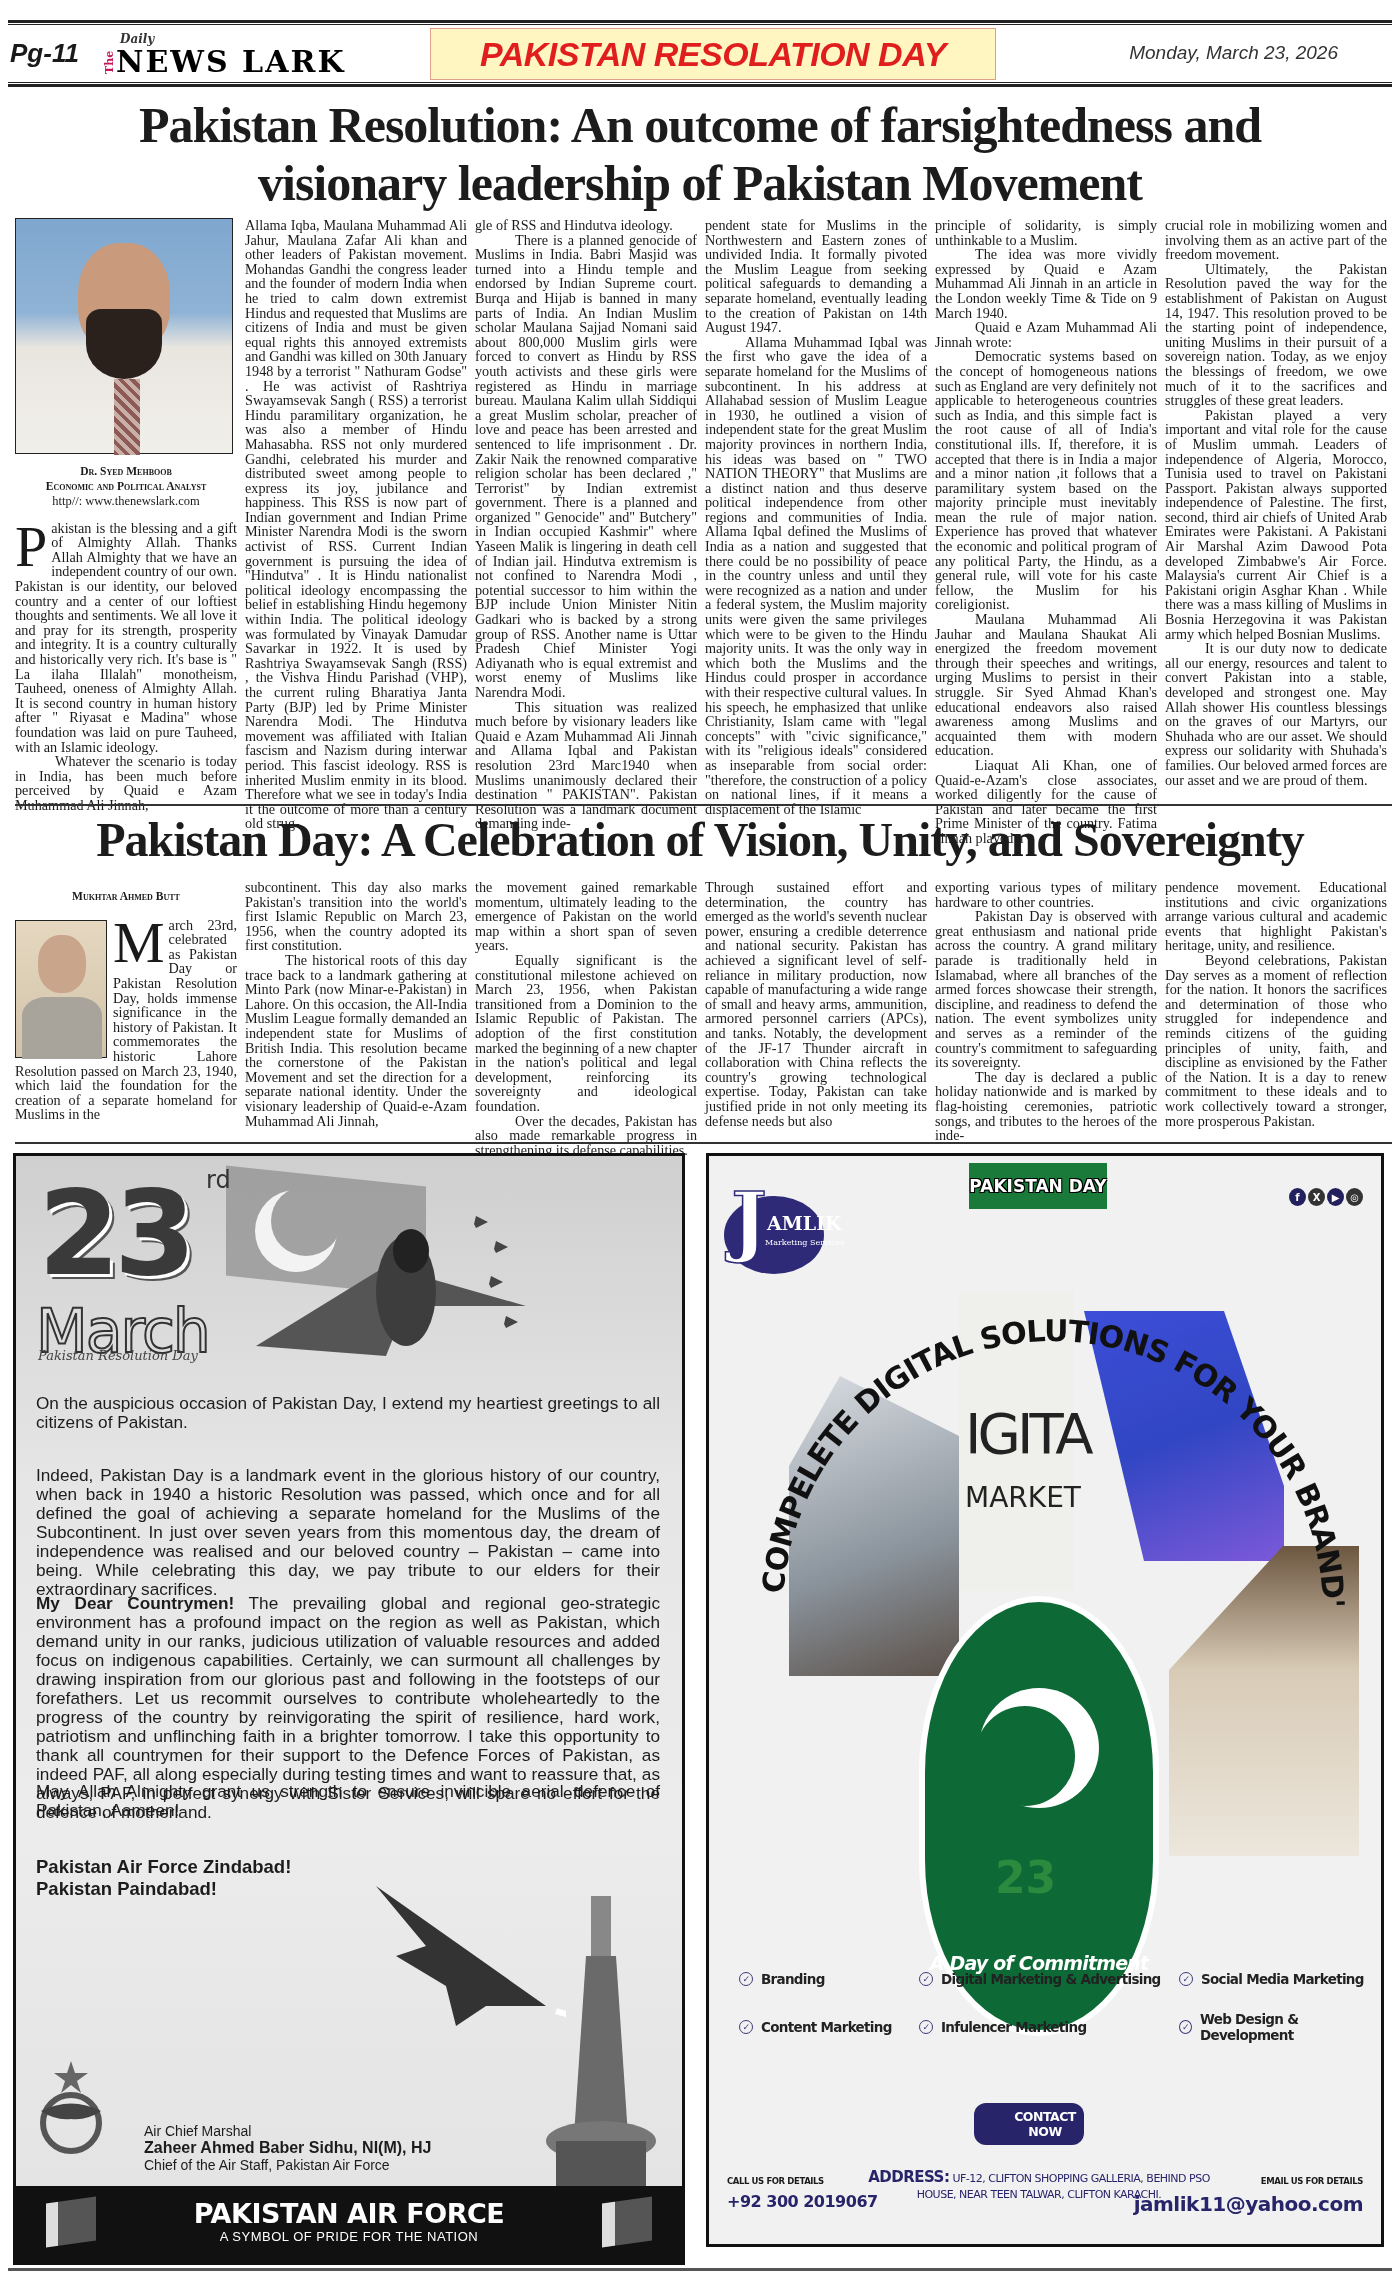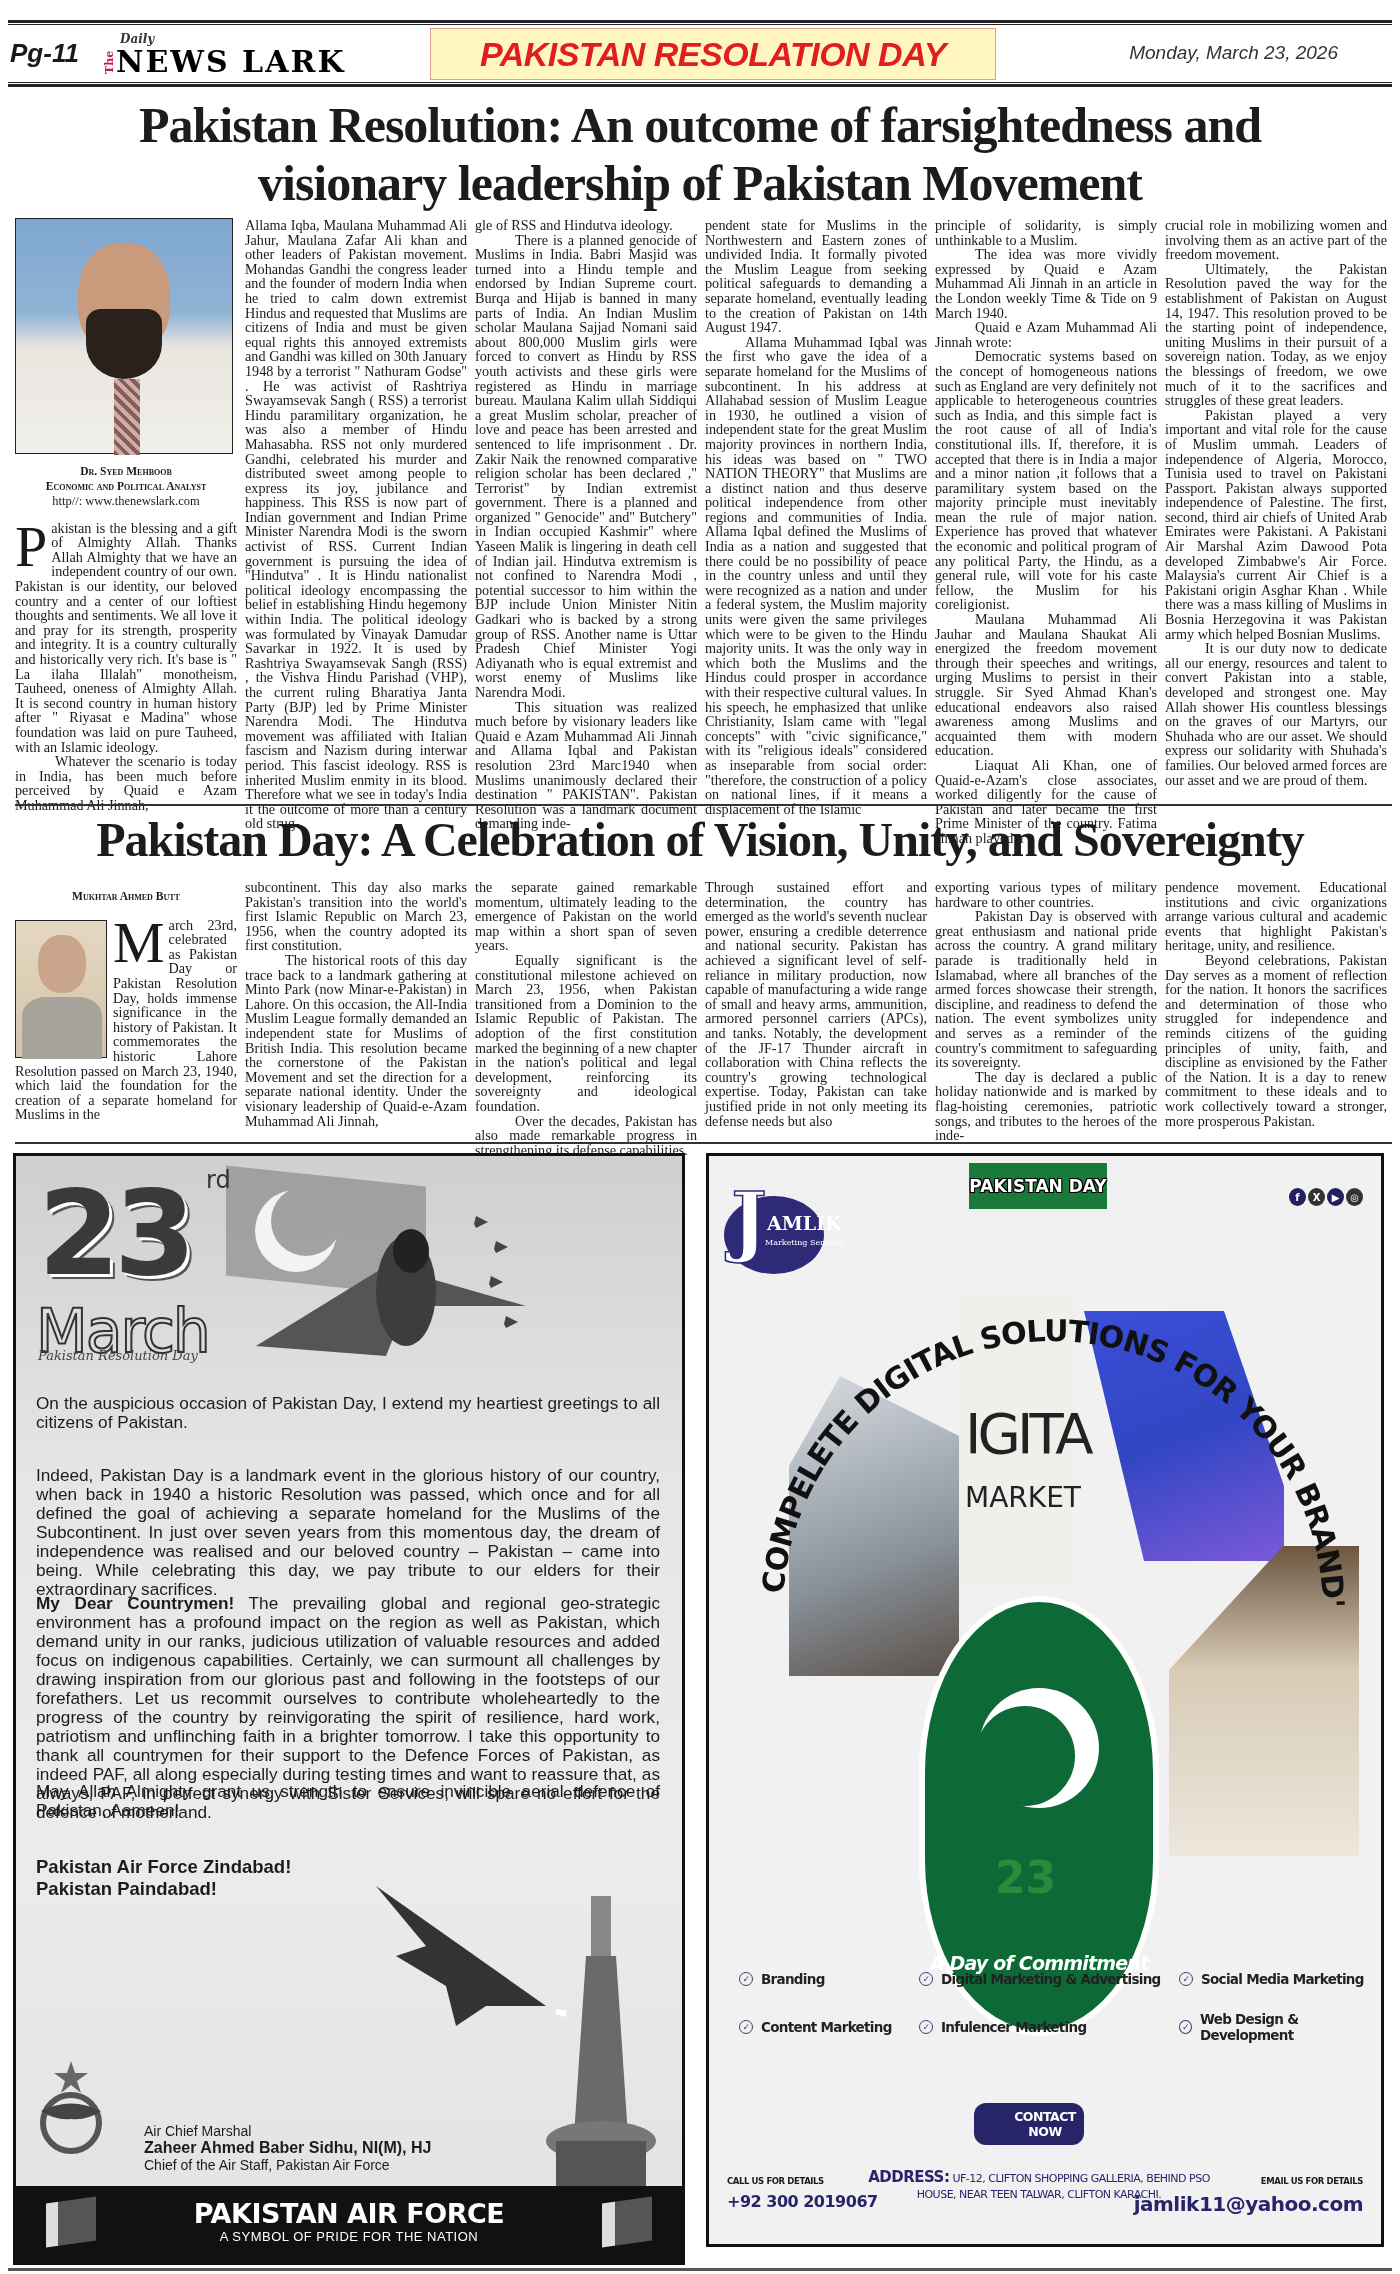--- a/index.html
+++ b/index.html
@@ -183,21 +183,21 @@
         <div class="suit"></div>
         <div class="head"></div>
       </div>
     <div><span class="dropcap2">M</span><span>arch 23rd, celebrated as Pakistan Day or Pakistan Resolution Day, holds immense significance in the history of Pakistan. It commemorates the historic Lahore Resolution passed on March 23, 1940, which laid the foundation for the creation of a separate homeland for Muslims in the</span></div>
   </div>
   <div class="col">
       <p class="noindent">subcontinent. This day also marks Pakistan's transition into the world's first Islamic Republic on March 23, 1956, when the country adopted its first constitution.</p>
       <p>The historical roots of this day trace back to a landmark gathering at Minto Park (now Minar-e-Pakistan) in Lahore. On this occasion, the All-India Muslim League formally demanded an independent state for Muslims of British India. This resolution became the cornerstone of the Pakistan Movement and set the direction for a separate national identity. Under the visionary leadership of Quaid-e-Azam Muhammad Ali Jinnah,</p>
     </div>
   <div class="col">
-      <p class="noindent">the separate gained remarkable momentum, ultimately leading to the emergence of Pakistan on the world map within a short span of seven years.</p>
+      <p class="noindent">the movement gained remarkable momentum, ultimately leading to the emergence of Pakistan on the world map within a short span of seven years.</p>
       <p>Equally significant is the constitutional milestone achieved on March 23, 1956, when Pakistan transitioned from a Dominion to the Islamic Republic of Pakistan. The adoption of the first constitution marked the beginning of a new chapter in the nation's political and legal development, reinforcing its sovereignty and ideological foundation.</p>
       <p>Over the decades, Pakistan has also made remarkable progress in strengthening its defense capabilities.</p>
     </div>
   <div class="col">
       <p class="noindent">Through sustained effort and determination, the country has emerged as the world's seventh nuclear power, ensuring a credible deterrence and national security. Pakistan has achieved a significant level of self-reliance in military production, now capable of manufacturing a wide range of small and heavy arms, ammunition, armored personnel carriers (APCs), and tanks. Notably, the development of the JF-17 Thunder aircraft in collaboration with China reflects the country's growing technological expertise. Today, Pakistan can take justified pride in not only meeting its defense needs but also</p>
     </div>
   <div class="col">
       <p class="noindent">exporting various types of military hardware to other countries.</p>
       <p>Pakistan Day is observed with great enthusiasm and national pride across the country. A grand military parade is traditionally held in Islamabad, where all branches of the armed forces showcase their strength, discipline, and readiness to defend the nation. The event symbolizes unity and serves as a reminder of the country's commitment to safeguarding its sovereignty.</p>
       <p>The day is declared a public holiday nationwide and is marked by flag-hoisting ceremonies, patriotic songs, and tributes to the heroes of the inde-</p>

